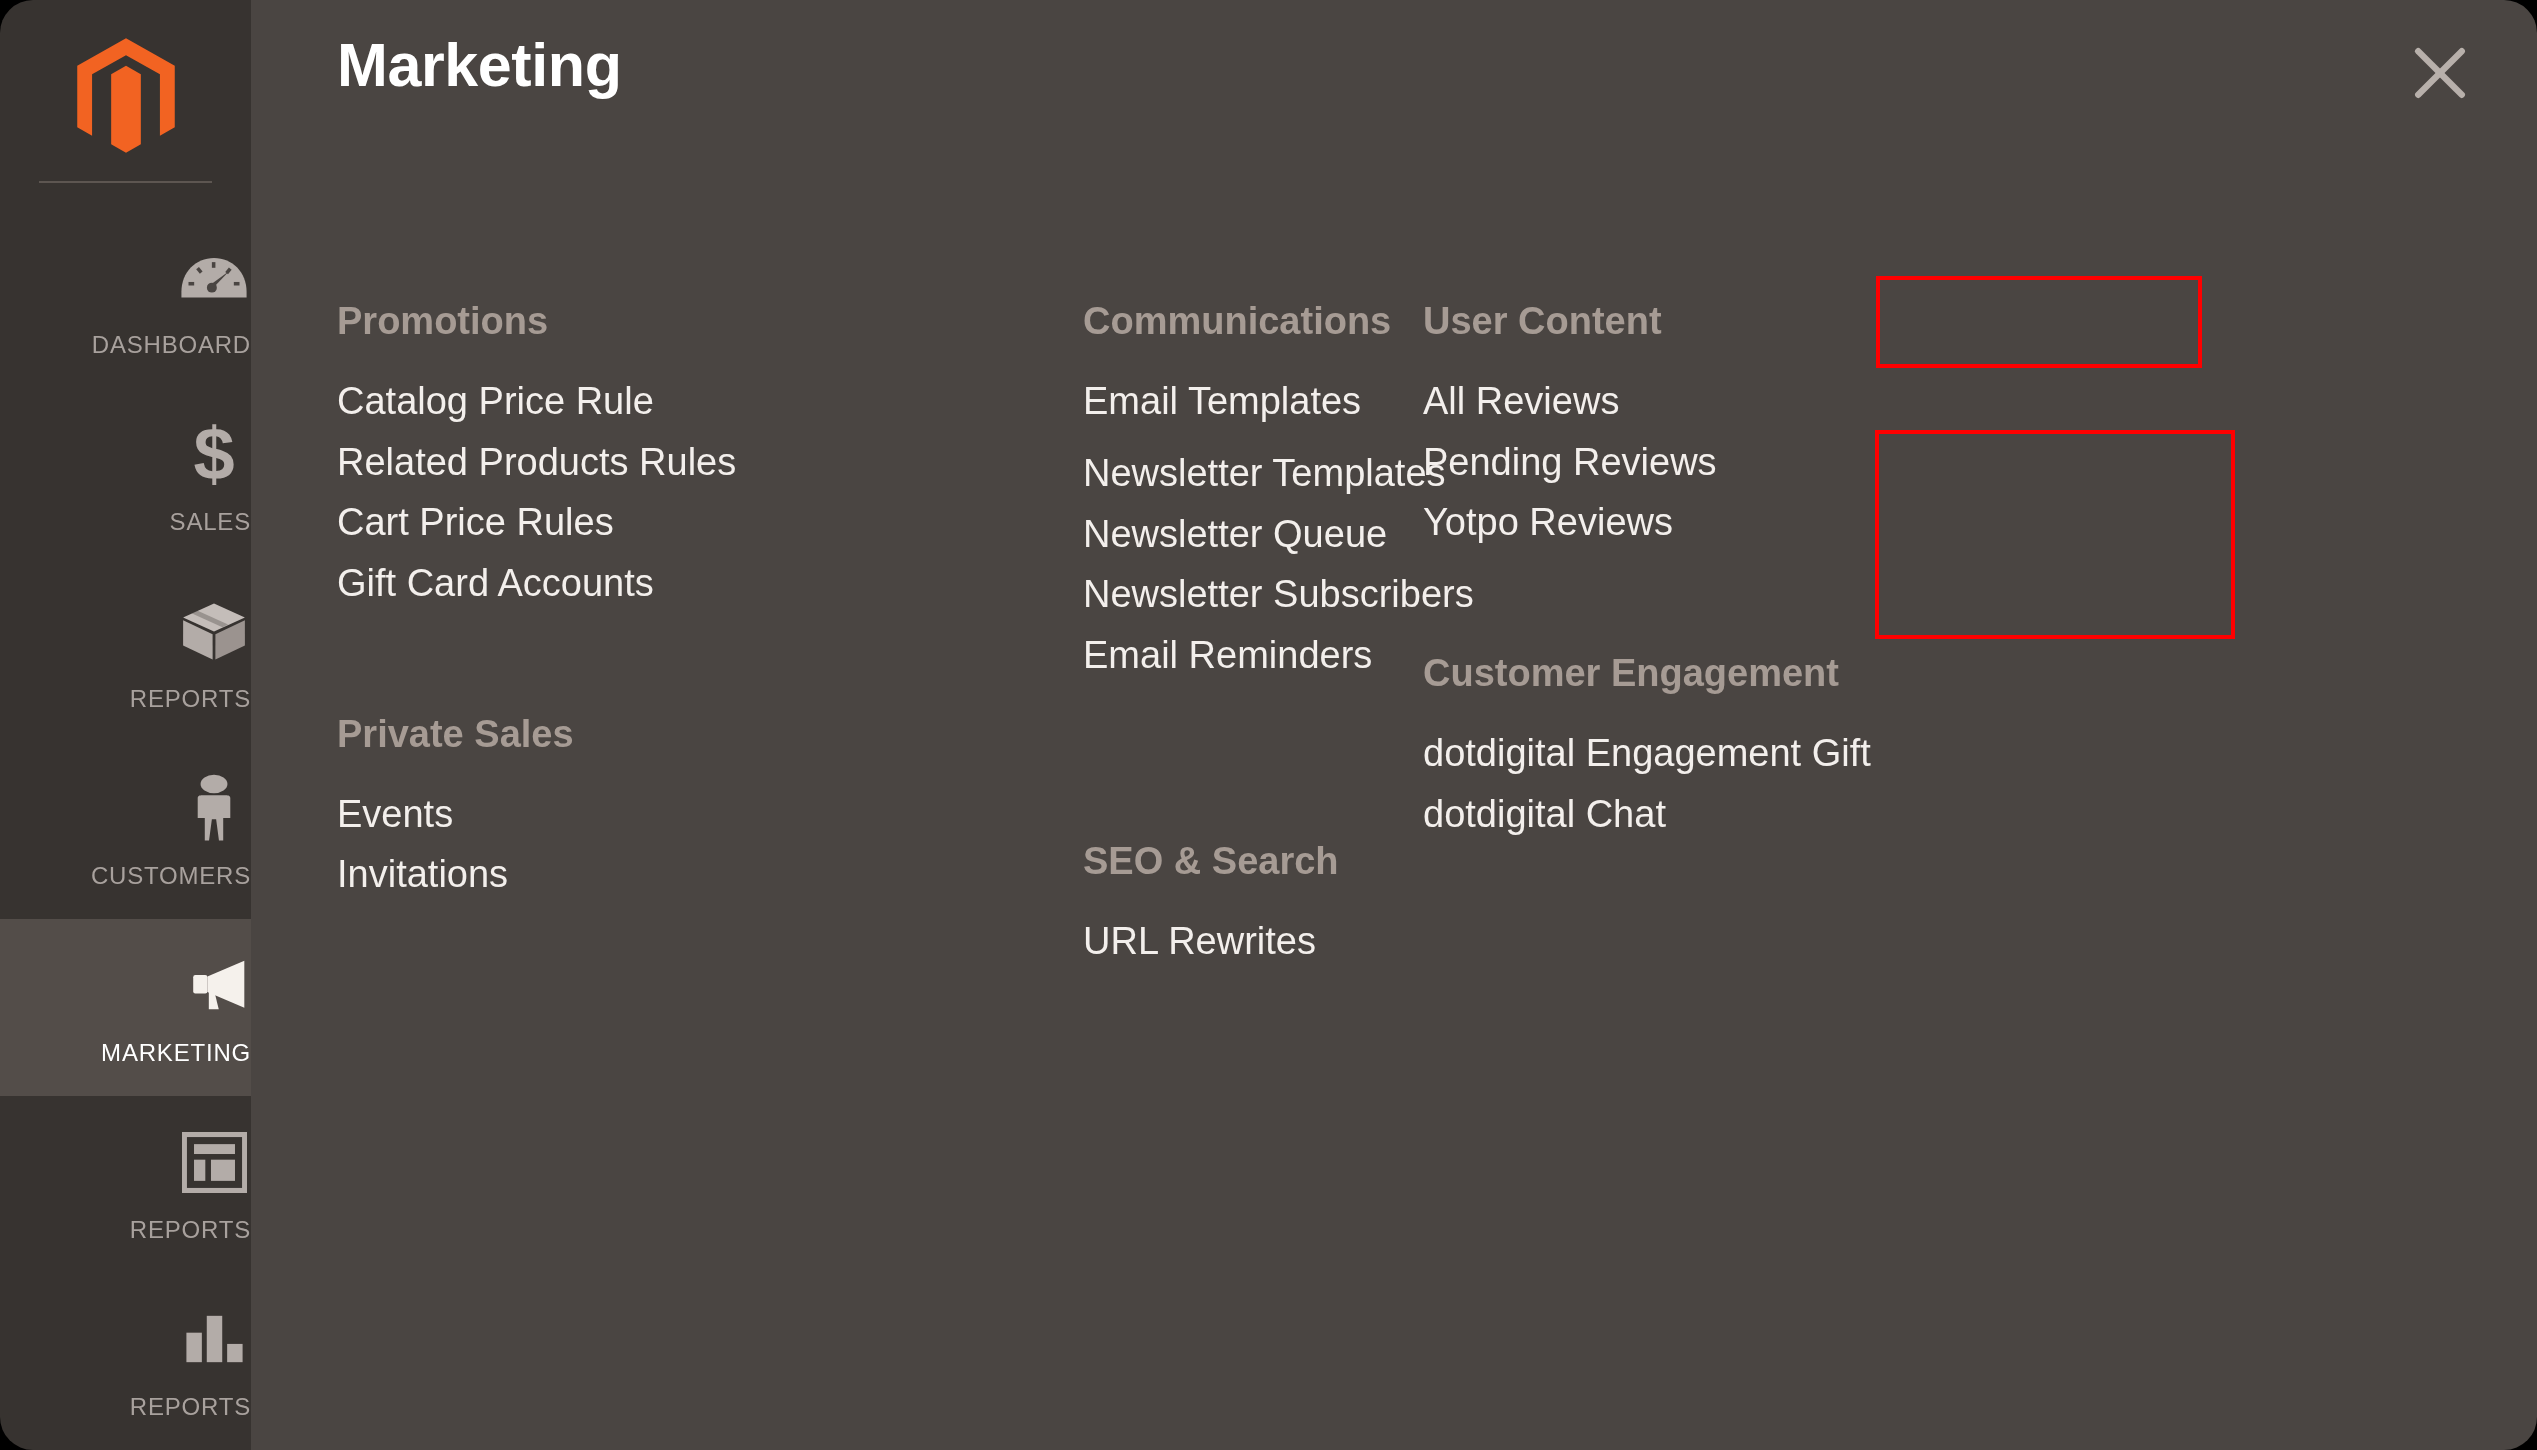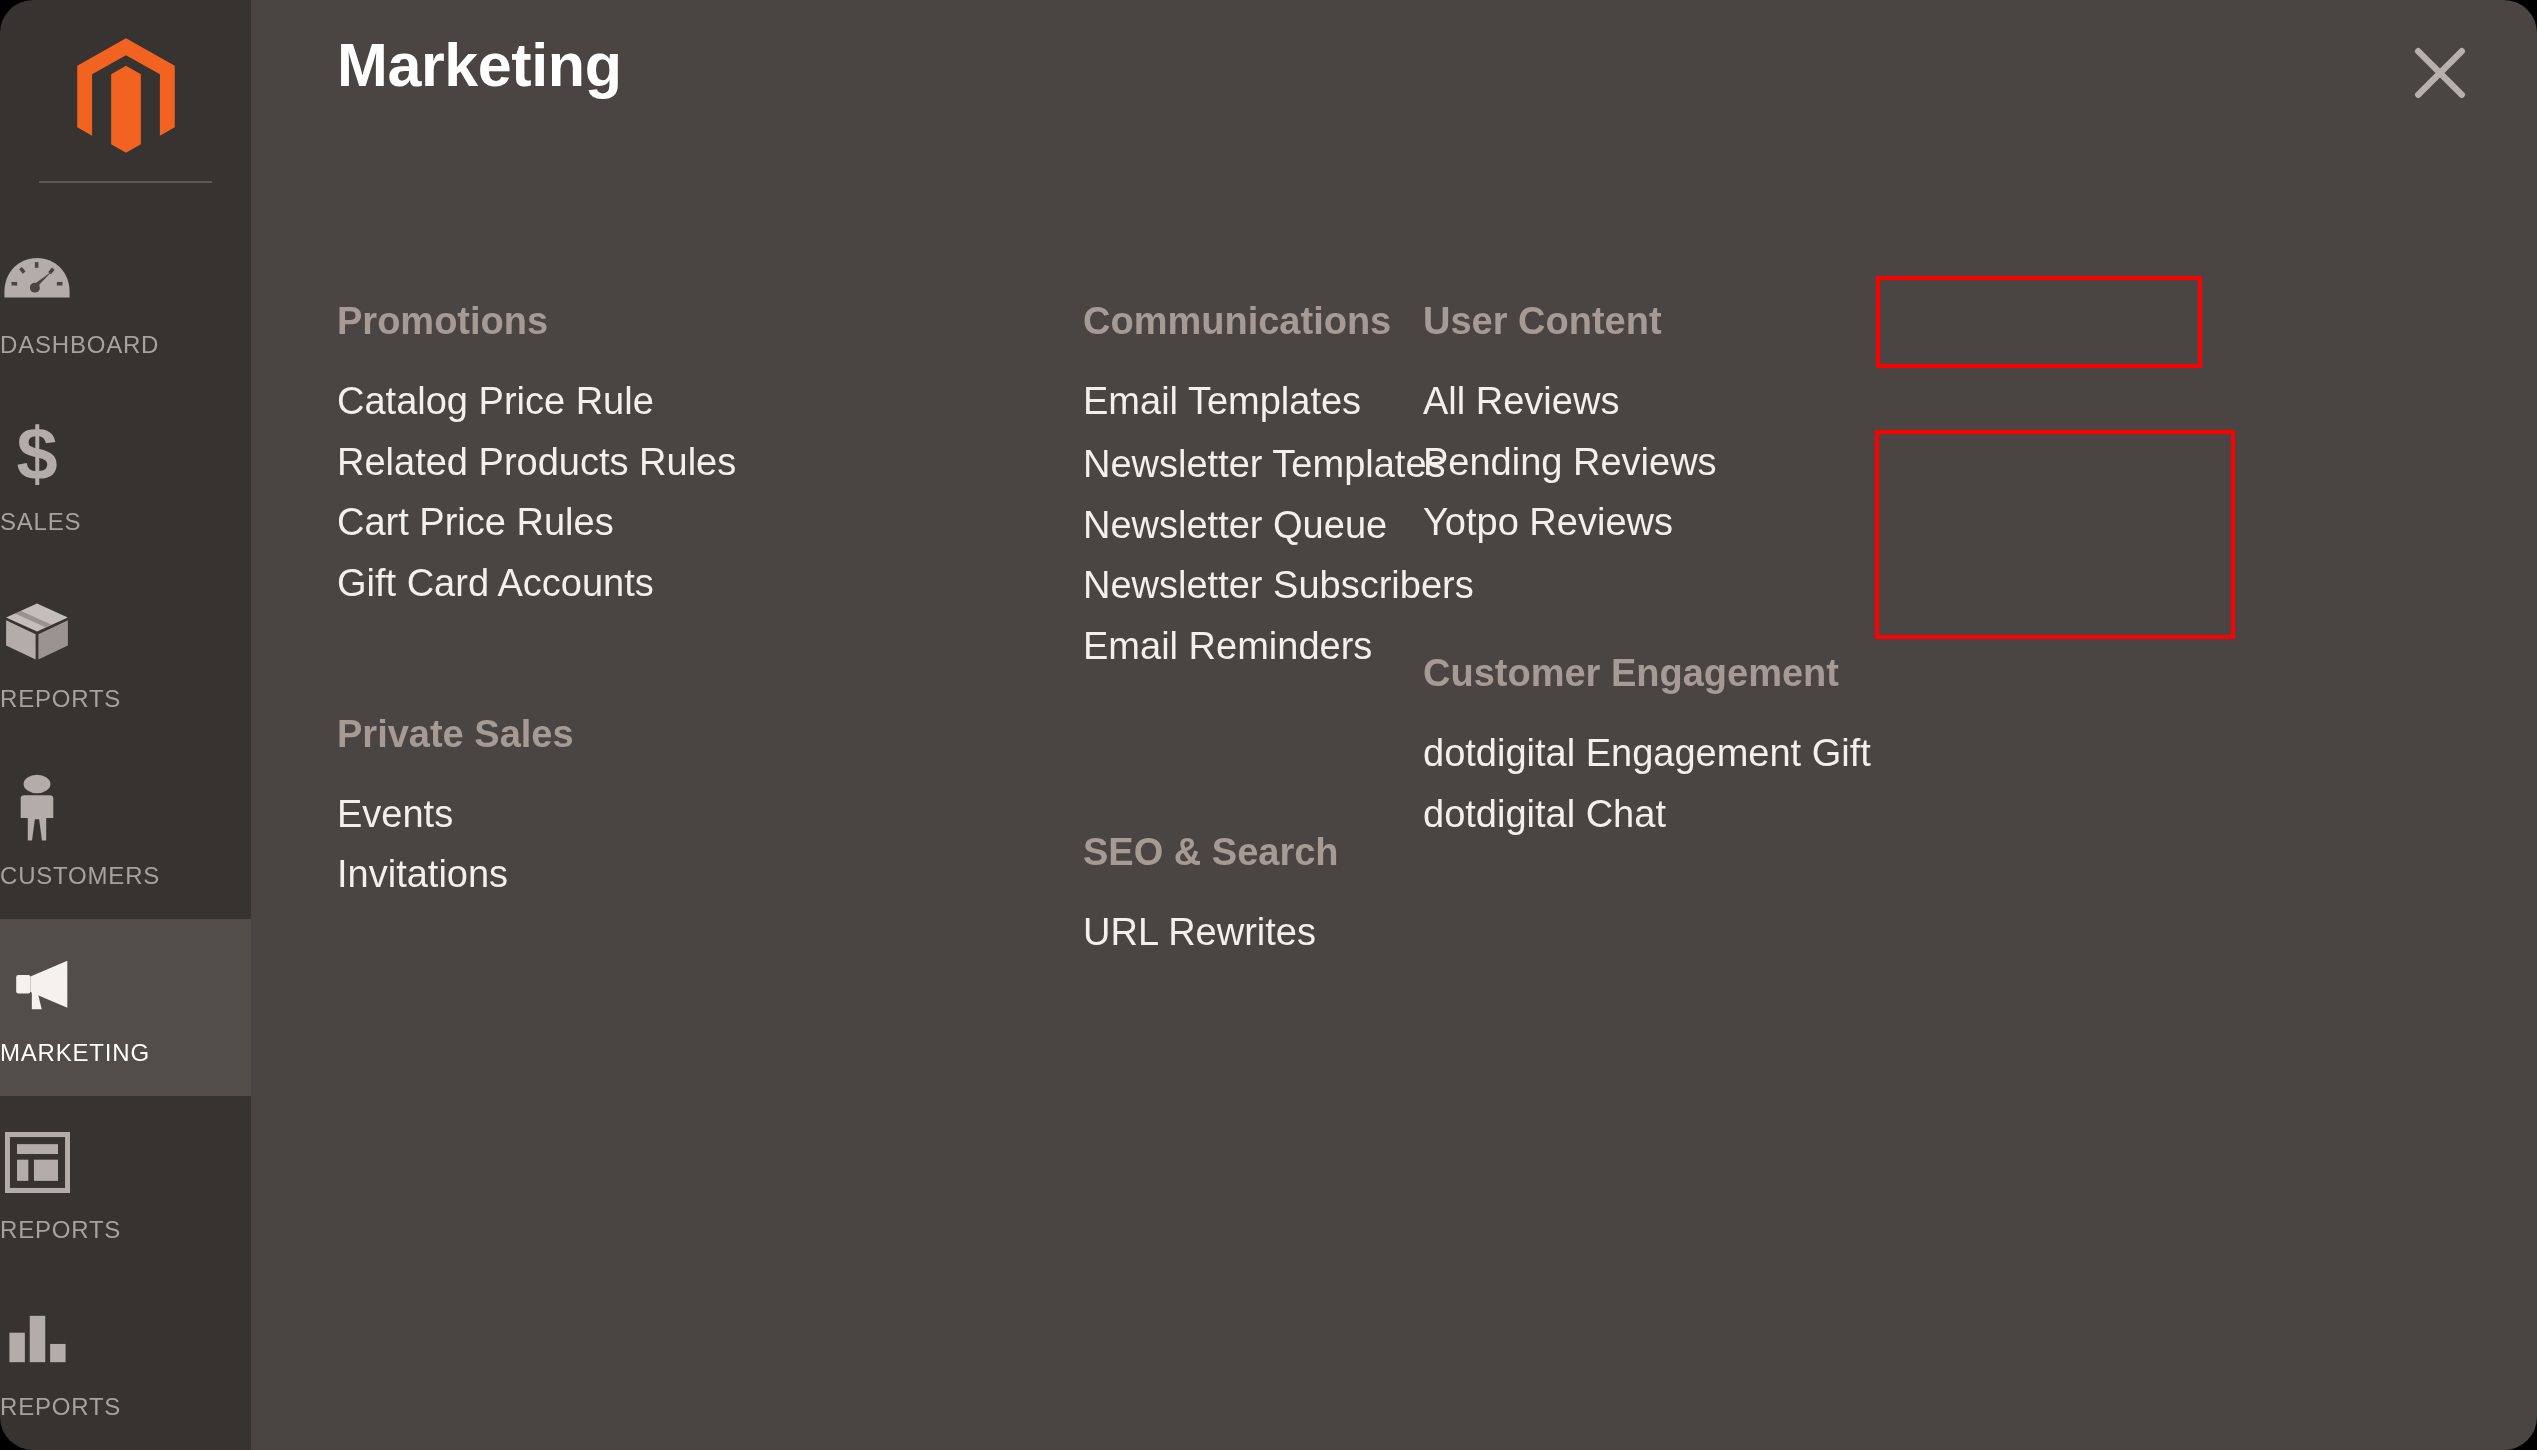--- a/index.html
+++ b/index.html
@@ -44,21 +44,21 @@
     height: 2.1px;
     background: #5d5651;
     margin: 0 auto 28px auto;
   }
 
   .nav-item {
     width: 100%;
     height: 177px;
     display: flex;
     flex-direction: column;
-    align-items: flex-start;
+    align-items: flex-end;
     justify-content: center;
     gap: 17px;
     cursor: pointer;
   }
   .nav-item.active { background: #534d49; }
 
   .nav-icon {
     width: 74px;
     height: 74px;
     display: flex;
@@ -280,21 +280,21 @@
         <div style="height:59px"></div>
         <div class="group-title">Private Sales</div>
         <div style="height:37px"></div>
         <div class="menu-link" style="margin-bottom:17.7px">Events</div>
         <div class="menu-link" style="margin-bottom:17.7px">Invitations</div>
       </div>
 
       <div class="menu-col" id="col-2">
         <div class="group-title">Communications</div>
         <div style="height:37px"></div>
-        <div class="menu-link" style="margin-bottom:20px">Email Templates</div>
+        <div class="menu-link" style="margin-bottom:29px">Email Templates</div>
         <div class="menu-link" style="margin-bottom:17.7px">Newsletter Templates</div>
         <div class="menu-link" style="margin-bottom:17.7px">Newsletter Queue</div>
         <div class="menu-link" style="margin-bottom:17.7px">Newsletter Subscribers</div>
         <div class="menu-link" style="margin-bottom:17.7px">Email Reminders</div>
 
         <div style="height:114px"></div>
         <div class="group-title">SEO &amp; Search</div>
         <div style="height:37px"></div>
         <div class="menu-link" style="margin-bottom:17.7px">URL Rewrites</div>
       </div>

